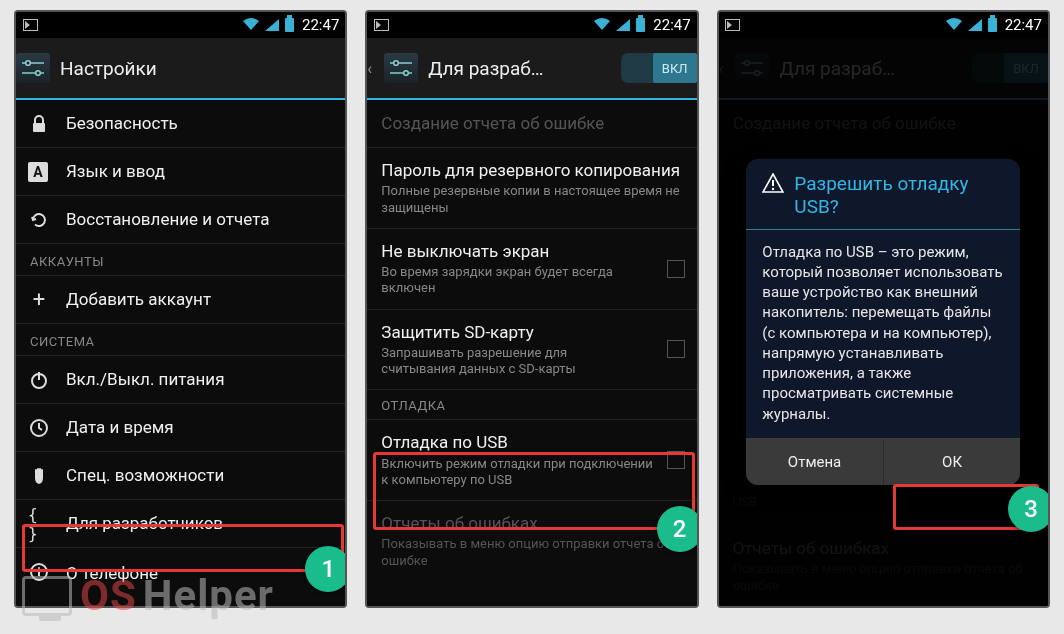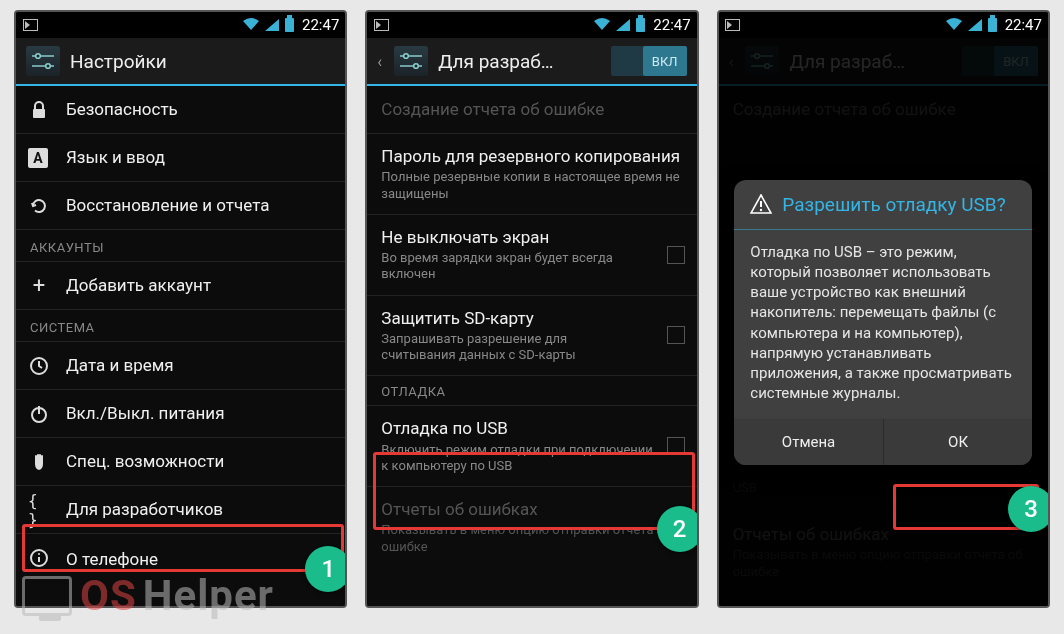--- a/index.html
+++ b/index.html
@@ -45,45 +45,45 @@
     border-left:14px solid transparent;
     border-bottom:12px solid #39b2d6;
   }
   .battery {
     width: 9px; height: 14px; background:#39b2d6; position:relative; border-radius:1px;
   }
   .battery::before{content:"";position:absolute;top:-3px;left:2px;width:5px;height:3px;background:#39b2d6;}
   .time { font-size:15px; color:#fff; margin-left:2px;}
   
   .actionbar {
-    height: 48px;
+    height: 62px;
     background: #1b1b1b;
     display:flex;
     align-items:center;
-    padding: 0 10px;
+    padding: 0 0;
     gap: 10px;
     border-bottom: 2px solid #33b5e5;
   }
   .actionbar .ab-icon {
     width: 34px; height: 30px;
     background: linear-gradient(#2a3a42,#1a2328);
     border-radius: 3px;
     display:flex; align-items:center; justify-content:center;
   }
   .ab-icon svg { width:26px; height:20px; }
   .actionbar .ab-title {
     color: #eee; font-size: 19px; font-weight: 400;
     white-space:nowrap; overflow:hidden; text-overflow:ellipsis;
     flex:1;
   }
   .ab-back { color:#999; font-size:16px; margin-right:2px;}
   .toggle {
     width: 76px; height: 30px;
     background:#1f3a44;
-    border-radius:2px;
+    border-radius:7px;
     display:flex; align-items:center; justify-content:flex-end;
   }
   .toggle .knob {
     width: 44px; height: 30px;
     background:#2e788f;
     color:#cdeaf2;
     font-size:13px;
     display:flex; align-items:center; justify-content:center;
     border-radius:2px;
   }
@@ -121,22 +121,22 @@
     position:absolute;
     width:46px;height:46px;border-radius:50%;
     background:#1abc8c;
     color:#fff; font-size:24px; font-weight:500;
     display:flex;align-items:center;justify-content:center;
     box-shadow:0 2px 4px rgba(0,0,0,.4);
   }
   
   .scrim { position:absolute; inset:0; background:rgba(0,0,0,.65); display:flex; align-items:center; justify-content:center; }
   .dialog {
-    width: 298px;
-    background:#404040;
+    width: 274px;
+    background:#0f172a;
     border-radius:12px;
     overflow:hidden;
     box-shadow:0 6px 20px rgba(0,0,0,.6);
   }
   .dlg-titlebar {
     display:flex; align-items:flex-start; gap:10px;
     padding: 14px 16px 10px;
     border-bottom:1px solid #3a7a8e;
   }
   .dlg-titlebar .warn { color:#fff; font-size:20px; }
@@ -231,34 +231,34 @@
     </div>
     <div class="header">АККАУНТЫ</div>
     <div class="row">
       <span class="icon" style="font-size:22px;">+</span>
       <span class="title">Добавить аккаунт</span>
     </div>
     <div class="header">СИСТЕМА</div>
     <div class="row">
       <span class="icon">
         <svg width="20" height="20" viewBox="0 0 20 20" fill="none" stroke="#ddd" stroke-width="2">
+            <circle cx="10" cy="11" r="7"></circle>
+            <line x1="10" y1="2" x2="10" y2="10"></line>
+          </svg>
+      </span>
+      <span class="title">Вкл./Выкл. питания</span>
+    </div>
+    <div class="row">
+      <span class="icon">
+        <svg width="20" height="20" viewBox="0 0 20 20" fill="none" stroke="#ddd" stroke-width="2">
             <circle cx="10" cy="10" r="8"></circle>
             <polyline points="10,5 10,10 13,12"></polyline>
           </svg>
       </span>
       <span class="title">Дата и время</span>
-    </div>
-    <div class="row">
-      <span class="icon">
-        <svg width="20" height="20" viewBox="0 0 20 20" fill="none" stroke="#ddd" stroke-width="2">
-            <circle cx="10" cy="11" r="7"></circle>
-            <line x1="10" y1="2" x2="10" y2="10"></line>
-          </svg>
-      </span>
-      <span class="title">Вкл./Выкл. питания</span>
     </div>
     <div class="row">
       <span class="icon">
         <svg width="20" height="20" viewBox="0 0 20 20" fill="#ddd">
             <path d="M6 10 V4 a1 1 0 0 1 2 0 V3 a1 1 0 0 1 2 0 V3 a1 1 0 0 1 2 0 V4 a1 1 0 0 1 2 0 V12 q0 5 -4 6 q-4 -1 -4 -6 Z"></path>
           </svg>
       </span>
       <span class="title">Спец. возможности</span>
     </div>
     <div class="row">

